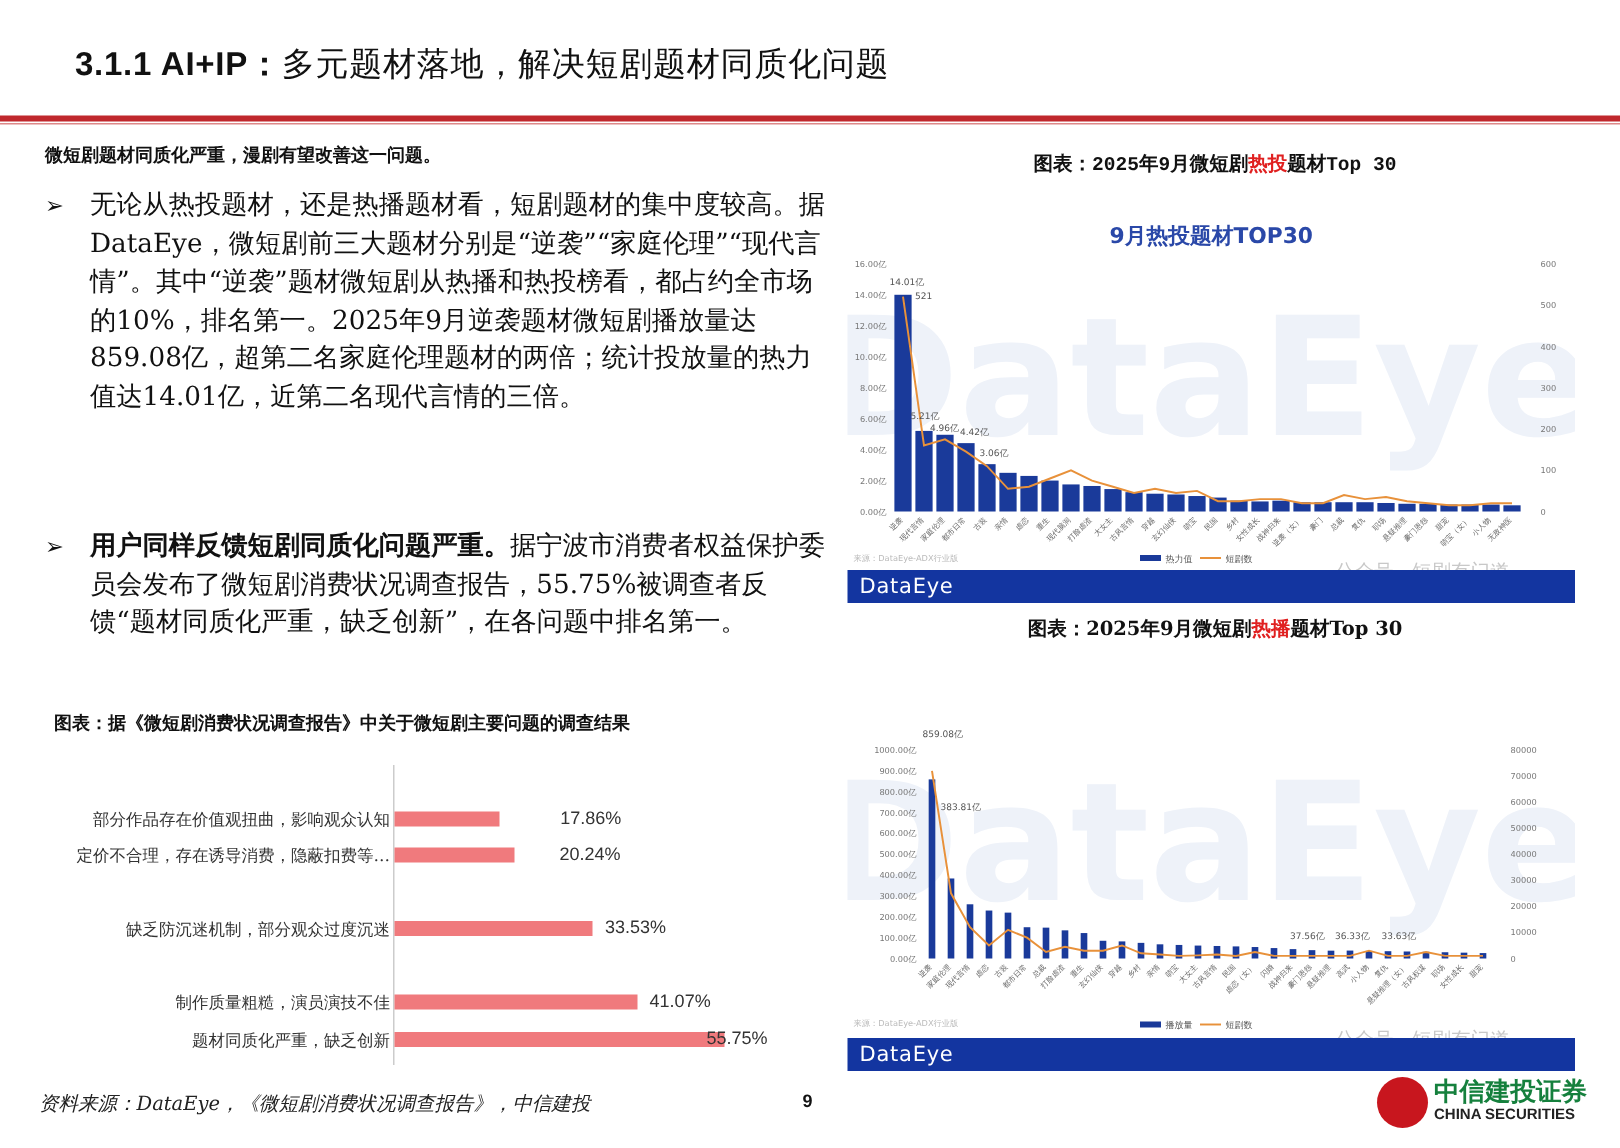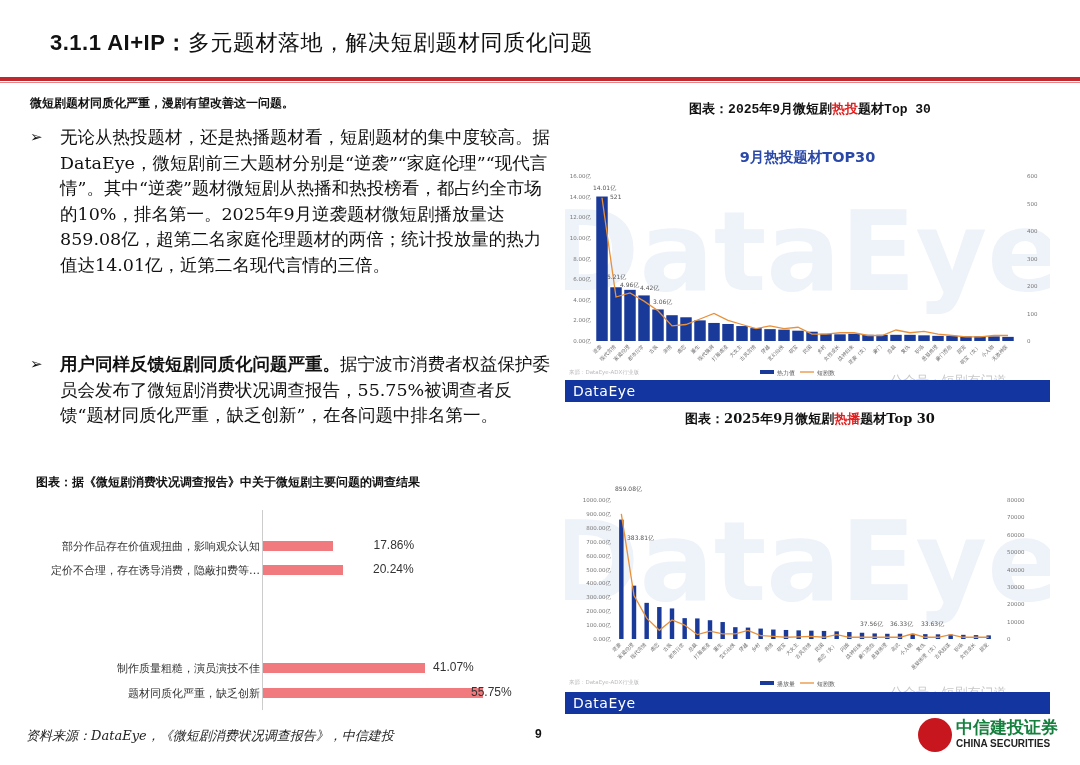--- a/index.html
+++ b/index.html
@@ -59,20 +59,25 @@
   <div class="saxis"></div>
     <div class="srow" style="top: 24.5px;">
       <div class="slabel">部分作品存在价值观扭曲，影响观众认知</div>
       <div class="sbar" style="width: 70.4789px;"></div>
       <div class="sval" style="left: 341.479px; margin-left: 32px;">17.86%</div>
     </div>
     <div class="srow" style="top: 49px;">
       <div class="slabel">定价不合理，存在诱导消费，隐蔽扣费等…</div>
       <div class="sbar" style="width: 79.8709px;"></div>
       <div class="sval" style="left: 332px; margin-left: 41px;">20.24%</div>
+    </div>
+    <div class="srow" style="top: 98px;">
+      <div class="slabel">缺乏防沉迷机制，部分观众过度沉迷</div>
+      <div class="sbar" style="width: 132.316px;"></div>
+      <div class="sval" style="left: 403.316px;">33.53%</div>
     </div>
     <div class="srow" style="top: 147px;">
       <div class="slabel">制作质量粗糙，演员演技不佳</div>
       <div class="sbar" style="width: 162.07px;"></div>
       <div class="sval" style="left: 433.07px;">41.07%</div>
     </div>
     <div class="srow" style="top: 171.5px;">
       <div class="slabel">题材同质化严重，缺乏创新</div>
       <div class="sbar" style="width: 220px;"></div>
       <div class="sval" style="left: 471px;">55.75%</div>

